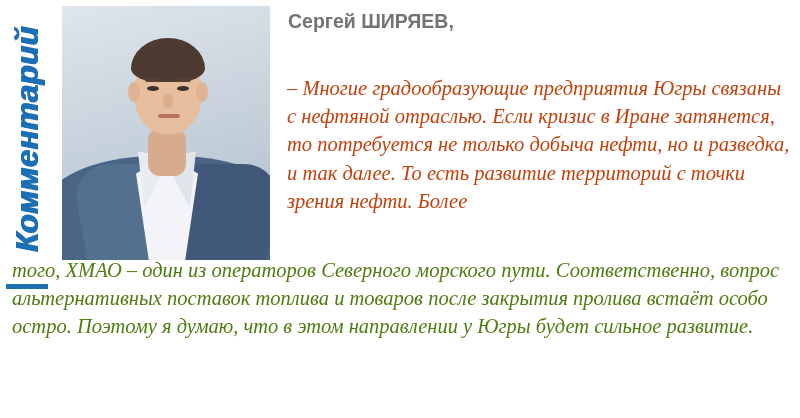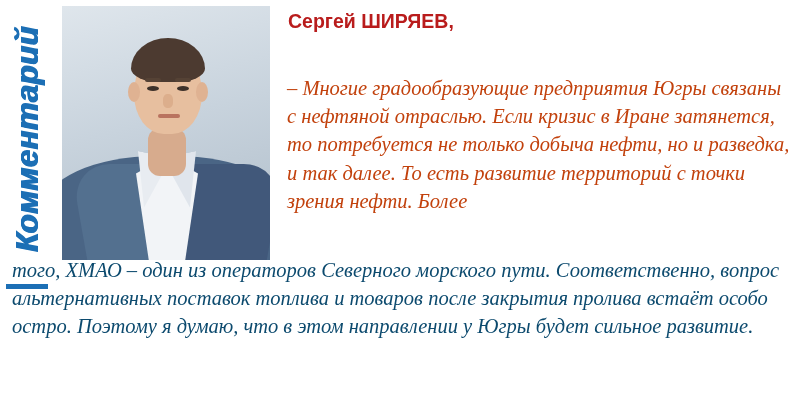--- a/index.html
+++ b/index.html
@@ -234,21 +234,21 @@
   
   .head-lines {
     position: absolute;
     left: 288px;
     top: 8px;
     width: 500px;
     font-family: "Liberation Sans", sans-serif;
     font-weight: bold;
     font-size: 19.5px;
     line-height: 27px;
-    color: #b91c1c;
+    color: #737373;
   }
   .quote-top {
     position: absolute;
     left: 287px;
     top: 74px;
     width: 506px;
     font-family: "Liberation Serif", serif;
     font-style: italic;
     font-size: 20.5px;
     line-height: 28.2px;
@@ -257,21 +257,21 @@
   }
   .quote-bottom {
     position: absolute;
     left: 12px;
     top: 256px;
     width: 782px;
     font-family: "Liberation Serif", serif;
     font-style: italic;
     font-size: 20.5px;
     line-height: 28.2px;
-    color: #0c4a6e;
+    color: #4d7c0f;
     text-align: left;
   }
 </style>
 </head>
 <body>
 
 <div class="card">
 
   <div class="side-label">
     <div class="side-label-text">Комментарий</div>

